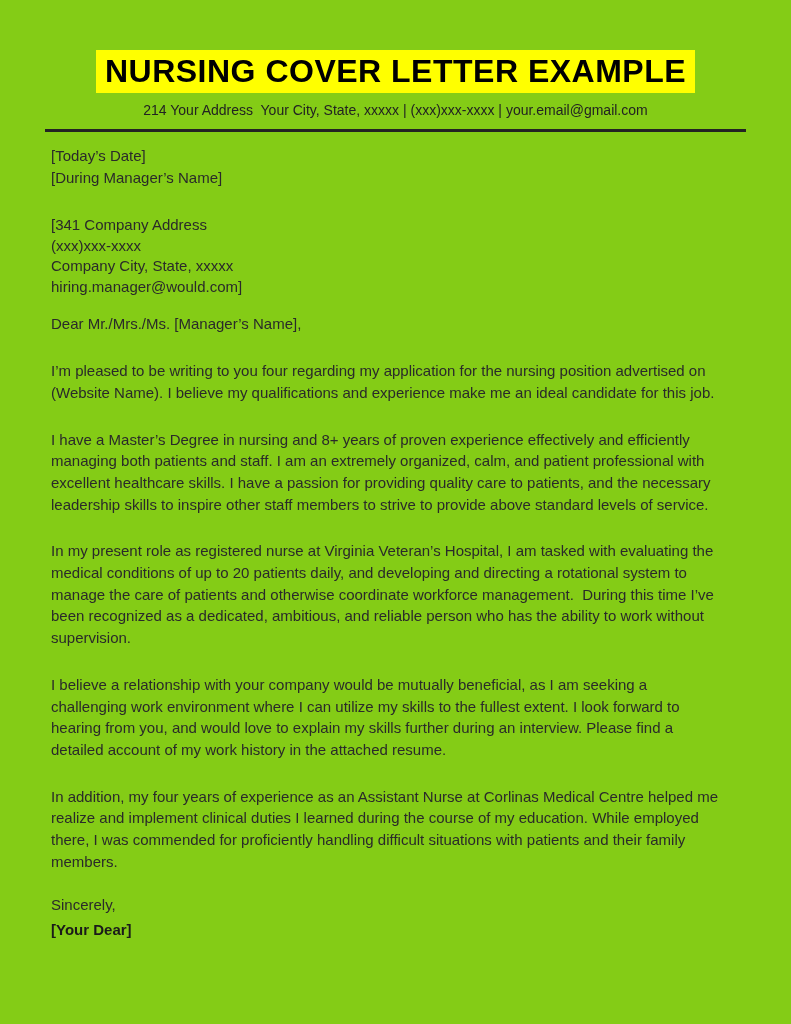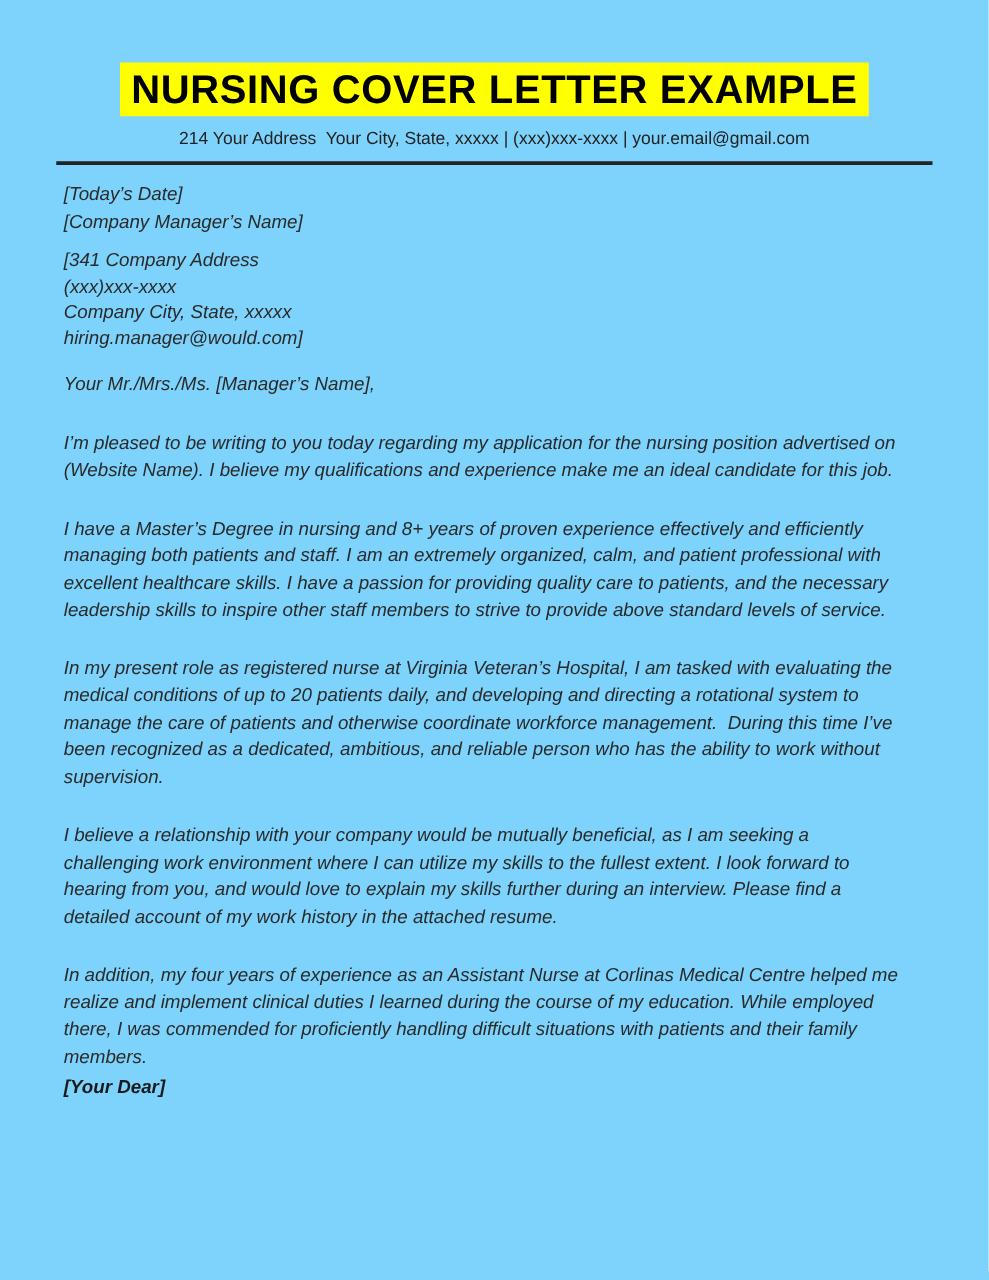--- a/index.html
+++ b/index.html
@@ -4,21 +4,21 @@
 <style>
   html, body {
     margin: 0;
     padding: 0;
     background: #ffffff;
   }
   .page {
     position: relative;
     width: 791px;
     height: 1024px;
-    background: #7dd3fc;
+    background: #84cc16;
     font-family: "Liberation Sans", "DejaVu Sans", sans-serif;
     color: #2a2a2a;
     overflow: hidden;
     box-sizing: border-box;
     padding-top: 50px;
   }
   .doc-header {
     text-align: center;
   }
   .doc-title {
@@ -47,24 +47,23 @@
   .letter {
     margin: 0 51px 0 51px;
     width: 670px;
     font-size: 15px;
     line-height: 21.7px;
     padding-top: 13px;
   }
   .letter p {
     margin: 0;
     white-space: pre-wrap;
-    font-style: italic;
   }
   .addr-block {
-    margin-top: 11px;
+    margin-top: 27px;
     line-height: 20.5px;
   }
   .salutation {
     margin-top: 16px !important;
   }
   .para {
     margin-top: 25px !important;
   }
   .closing {
     margin-top: 22px !important;
@@ -83,38 +82,39 @@
   <header class="doc-header">
     <h1 class="doc-title">NURSING COVER LETTER EXAMPLE</h1>
     <div class="contact-line">214 Your Address  Your City, State, xxxxx | (xxx)xxx-xxxx | your.email@gmail.com</div>
     <hr class="header-divider">
   </header>
 
   <main class="letter">
 
     <p>[Today’s Date]</p>
 
-    <p>[Company Manager’s Name]</p>
+    <p>[During Manager’s Name]</p>
 
     <div class="addr-block">
       <p>[341 Company Address</p>
       <p>(xxx)xxx-xxxx</p>
       <p>Company City, State, xxxxx</p>
       <p>hiring.manager@would.com]</p>
     </div>
 
-    <p class="salutation">Your Mr./Mrs./Ms. [Manager’s Name],</p>
+    <p class="salutation">Dear Mr./Mrs./Ms. [Manager’s Name],</p>
 
-    <p class="para">I’m pleased to be writing to you today regarding my application for the nursing position advertised on (Website Name). I believe my qualifications and experience make me an ideal candidate for this job.</p>
+    <p class="para">I’m pleased to be writing to you four regarding my application for the nursing position advertised on (Website Name). I believe my qualifications and experience make me an ideal candidate for this job.</p>
 
     <p class="para">I have a Master’s Degree in nursing and 8+ years of proven experience effectively and efficiently managing both patients and staff. I am an extremely organized, calm, and patient professional with excellent healthcare skills. I have a passion for providing quality care to patients, and the necessary leadership skills to inspire other staff members to strive to provide above standard levels of service.</p>
 
     <p class="para">In my present role as registered nurse at Virginia Veteran’s Hospital, I am tasked with evaluating the medical conditions of up to 20 patients daily, and developing and directing a rotational system to manage the care of patients and otherwise coordinate workforce management.  During this time I’ve been recognized as a dedicated, ambitious, and reliable person who has the ability to work without supervision.</p>
 
     <p class="para">I believe a relationship with your company would be mutually beneficial, as I am seeking a challenging work environment where I can utilize my skills to the fullest extent. I look forward to hearing from you, and would love to explain my skills further during an interview. Please find a detailed account of my work history in the attached resume.</p>
 
     <p class="para">In addition, my four years of experience as an Assistant Nurse at Corlinas Medical Centre helped me realize and implement clinical duties I learned during the course of my education. While employed there, I was commended for proficiently handling difficult situations with patients and their family members.</p>
 
+    <p class="closing">Sincerely,</p>
 
     <p class="signature">[Your Dear]</p>
 
   </main>
 </div>
 
 </body></html>

